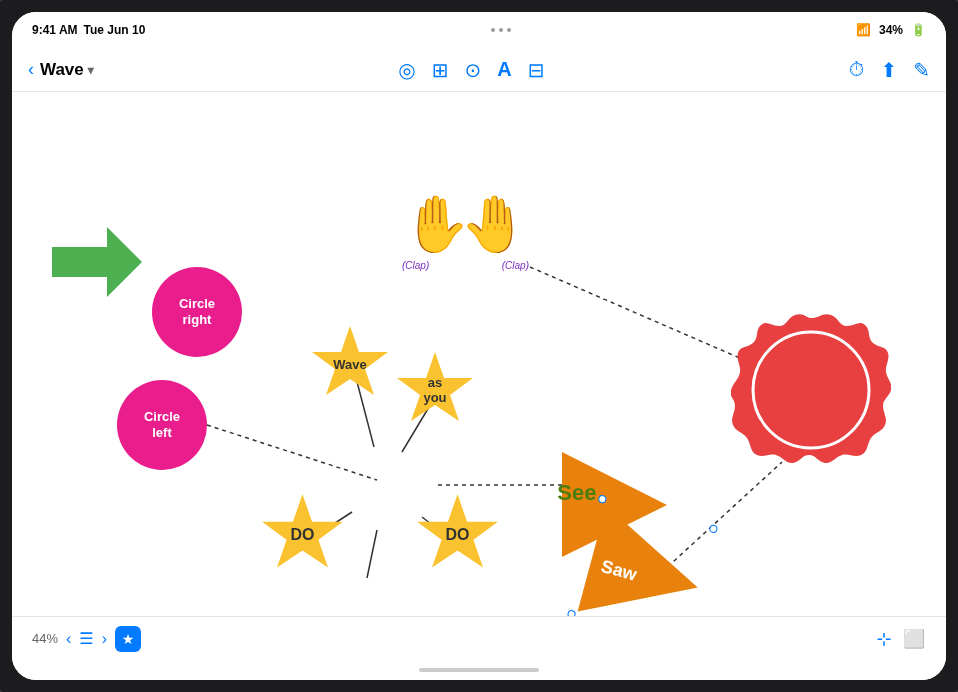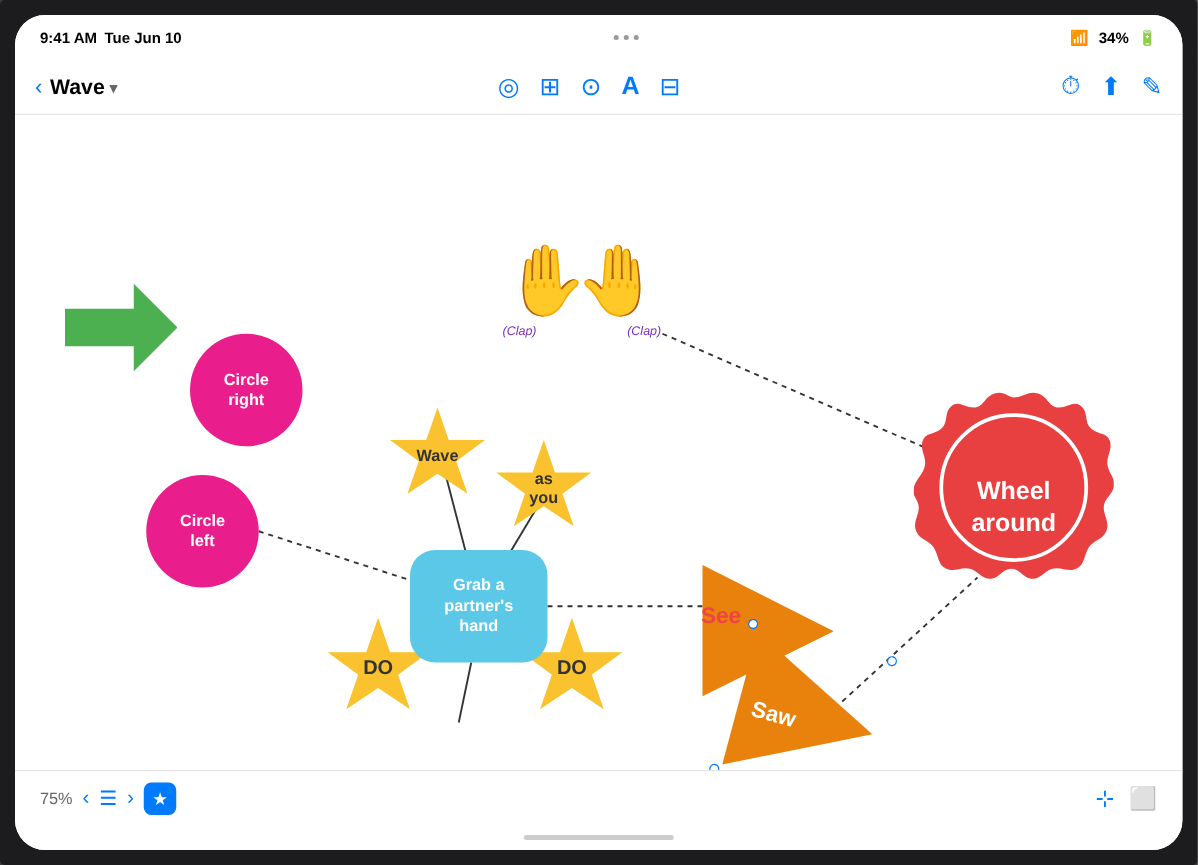--- a/index.html
+++ b/index.html
@@ -348,25 +348,20 @@
       </div>
 
 
       <div class="star-shape" style="left:403px; top:400px; width:85px; height:85px;">
         <svg width="85" height="85" viewBox="0 0 80 80" xmlns="http://www.w3.org/2000/svg">
           <polygon points="40,2 49,28 78,28 55,45 64,71 40,55 16,71 25,45 2,28 31,28" fill="#F9C22E"></polygon>
         </svg>
         <span class="star-label" style="font-size:16px; font-weight:800;">DO</span>
       </div>
 
-      <div class="center-node">
-        <span style="white-space:pre-line;">Grab a
-partner's
-hand</span>
-      </div>
 
       <div class="wheel-around">
         <svg width="160" height="160" viewBox="0 0 160 160" xmlns="http://www.w3.org/2000/svg">
 
           <path d="M80,8 
             C88,8 92,2 100,5 C108,8 108,16 116,16 C124,16 128,10 134,15 
             C140,20 136,28 142,33 C148,38 155,36 157,43 
             C159,50 154,55 155,62 C156,69 162,73 160,80 
             C158,87 152,89 152,96 C152,103 157,108 154,115 
             C151,122 144,122 140,128 C136,134 137,142 130,145 
@@ -377,31 +372,27 @@
             C-1,108 4,103 4,96 C4,89 -2,87 0,80 
             C2,73 8,69 9,62 C10,55 5,50 7,43 
             C9,36 16,38 22,33 C28,28 24,20 30,15 
             C36,10 40,16 48,16 C56,16 56,8 64,5 
             C72,2 76,8 80,8 Z" fill="#E84040"></path>
 
           <circle cx="80" cy="80" r="60" fill="#E84040"></circle>
           <circle cx="80" cy="80" r="58" fill="none" stroke="white" stroke-width="3"></circle>
           <circle cx="80" cy="80" r="55" fill="#E84040"></circle>
         </svg>
-        <div style="position:absolute; top:50%; left:50%; transform:translate(-50%,-50%); text-align:center; color:#fff; font-size:20px; font-weight:800; line-height:1.3; white-space:pre-line;">
-          <span>Wheel
-around</span>
-        </div>
       </div>
 
       <div class="triangle-see">
         <svg width="110" height="110" viewBox="0 0 110 110" xmlns="http://www.w3.org/2000/svg">
           <polygon points="5,110 5,5 110,58" fill="#E8820C"></polygon>
         </svg>
-        <div style="position:absolute; top:40%; left:18%; transform:translate(-50%,-50%); color:#ef4444; font-size:18px; font-weight:800;">
+        <div style="position:absolute; top:40%; left:18%; transform:translate(-50%,-50%); color:#4d7c0f; font-size:22px; font-weight:800;">
           <span>See</span>
         </div>
       </div>
 
       <div class="triangle-saw" style="transform: rotate(15deg);">
         <svg width="115" height="115" viewBox="0 0 110 110" xmlns="http://www.w3.org/2000/svg">
           <polygon points="5,110 5,5 110,58" fill="#E8820C"></polygon>
         </svg>
         <div style="position:absolute; top:55%; left:30%; transform:translate(-50%,-50%); color:#fff; font-size:18px; font-weight:800;">
           <span>Saw</span>
@@ -411,21 +402,21 @@
         <div class="selection-handle" style="top:-4px; right:-4px;"></div>
         <div class="selection-handle" style="bottom:-4px; left:-4px;"></div>
         
         
       </div>
 
     </div>
 
     <div class="bottom-bar">
       <div class="bottom-left">
-        <span class="zoom-label">75%</span>
+        <span class="zoom-label">44%</span>
         <span class="nav-btn">‹</span>
         <span class="nav-list">☰</span>
         <span class="nav-btn">›</span>
         <div class="star-btn">
           <span>★</span>
         </div>
       </div>
       <div class="bottom-right">
         <span style="font-size:18px; color:#007AFF;">⊹</span>
         <span style="font-size:18px; color:#007AFF;">⬜</span>

